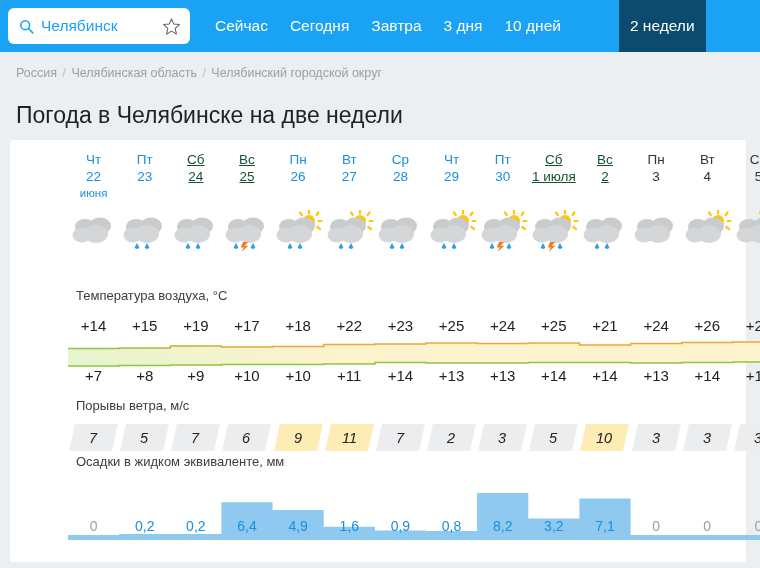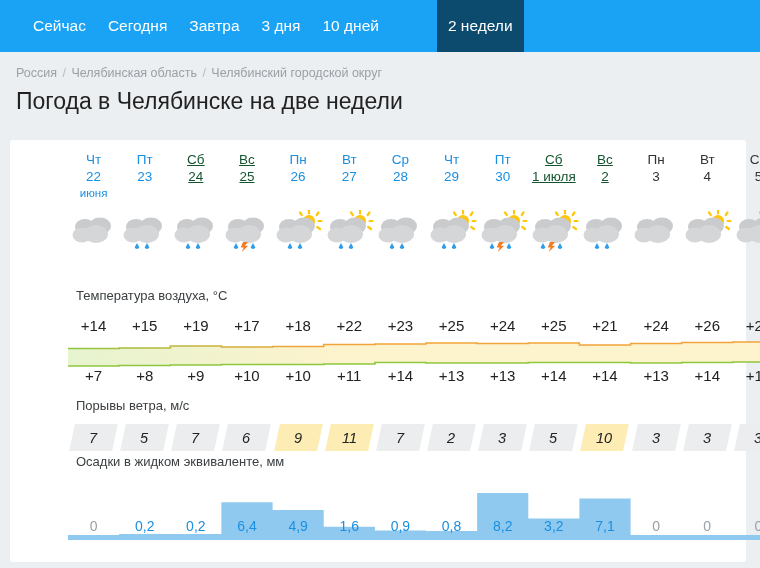--- a/index.html
+++ b/index.html
@@ -54,20 +54,21 @@
     padding: 14px 0 0 16px;
     white-space: nowrap;
   }
   .crumbs .sep { color: #b8bdc2; padding: 0 2px; }
   .page-title {
     color: #222;
     font-size: 23px;
     font-weight: 400;
     padding: 8px 0 0 16px;
     white-space: nowrap;
+    margin-top: 14px;
   }
 
   
   .card {
     position: absolute;
     left: 10px; top: 140px;
     width: 736px; height: 422px;
     background: #fff;
     border-radius: 3px;
   }
@@ -123,20 +124,34 @@
   .prec-block { position: absolute; left: 0; top: 314px; width: 100%; height: 96px; }
   .prec-svg { position: absolute; left: 0; bottom: 10px; width: 100%; height: 58px; }
   .precrow { position: absolute; left: 0; bottom: 16px; width: 100%; display: flex; }
   .pcell { flex: 1 1 0; text-align: center; font-size: 14px; color: #1a8fe0; }
   .pcell.zero { color: #9aa0a6; }
 </style>
 </head>
 <body>
 
 <div class="topbar">
+  <div class="searchbox">
+    <span class="search-icon">
+      <svg viewBox="0 0 16 16" width="15" height="15">
+        <circle cx="6.6" cy="6.6" r="4.7" fill="none" stroke="#1aa3f5" stroke-width="1.7"></circle>
+        <line x1="10.2" y1="10.2" x2="14.6" y2="14.8" stroke="#1aa3f5" stroke-width="1.7" stroke-linecap="round"></line>
+      </svg>
+    </span>
+    <span class="search-value">Челябинск</span>
+    <span class="star-icon">
+      <svg viewBox="0 0 20 20" width="19" height="19">
+        <polygon points="10,2 12.4,7.4 18.3,8 13.9,12 15.2,18 10,14.9 4.8,18 6.1,12 1.7,8 7.6,7.4" fill="none" stroke="#5f6368" stroke-width="1.1" stroke-linejoin="round"></polygon>
+      </svg>
+    </span>
+  </div>
   <div class="navtabs">
     <div class="navtab">Сейчас</div>
     <div class="navtab">Сегодня</div>
     <div class="navtab">Завтра</div>
     <div class="navtab">3 дня</div>
     <div class="navtab">10 дней</div>
     <div class="navtab active">2 недели</div>
   </div>
 </div>
 

